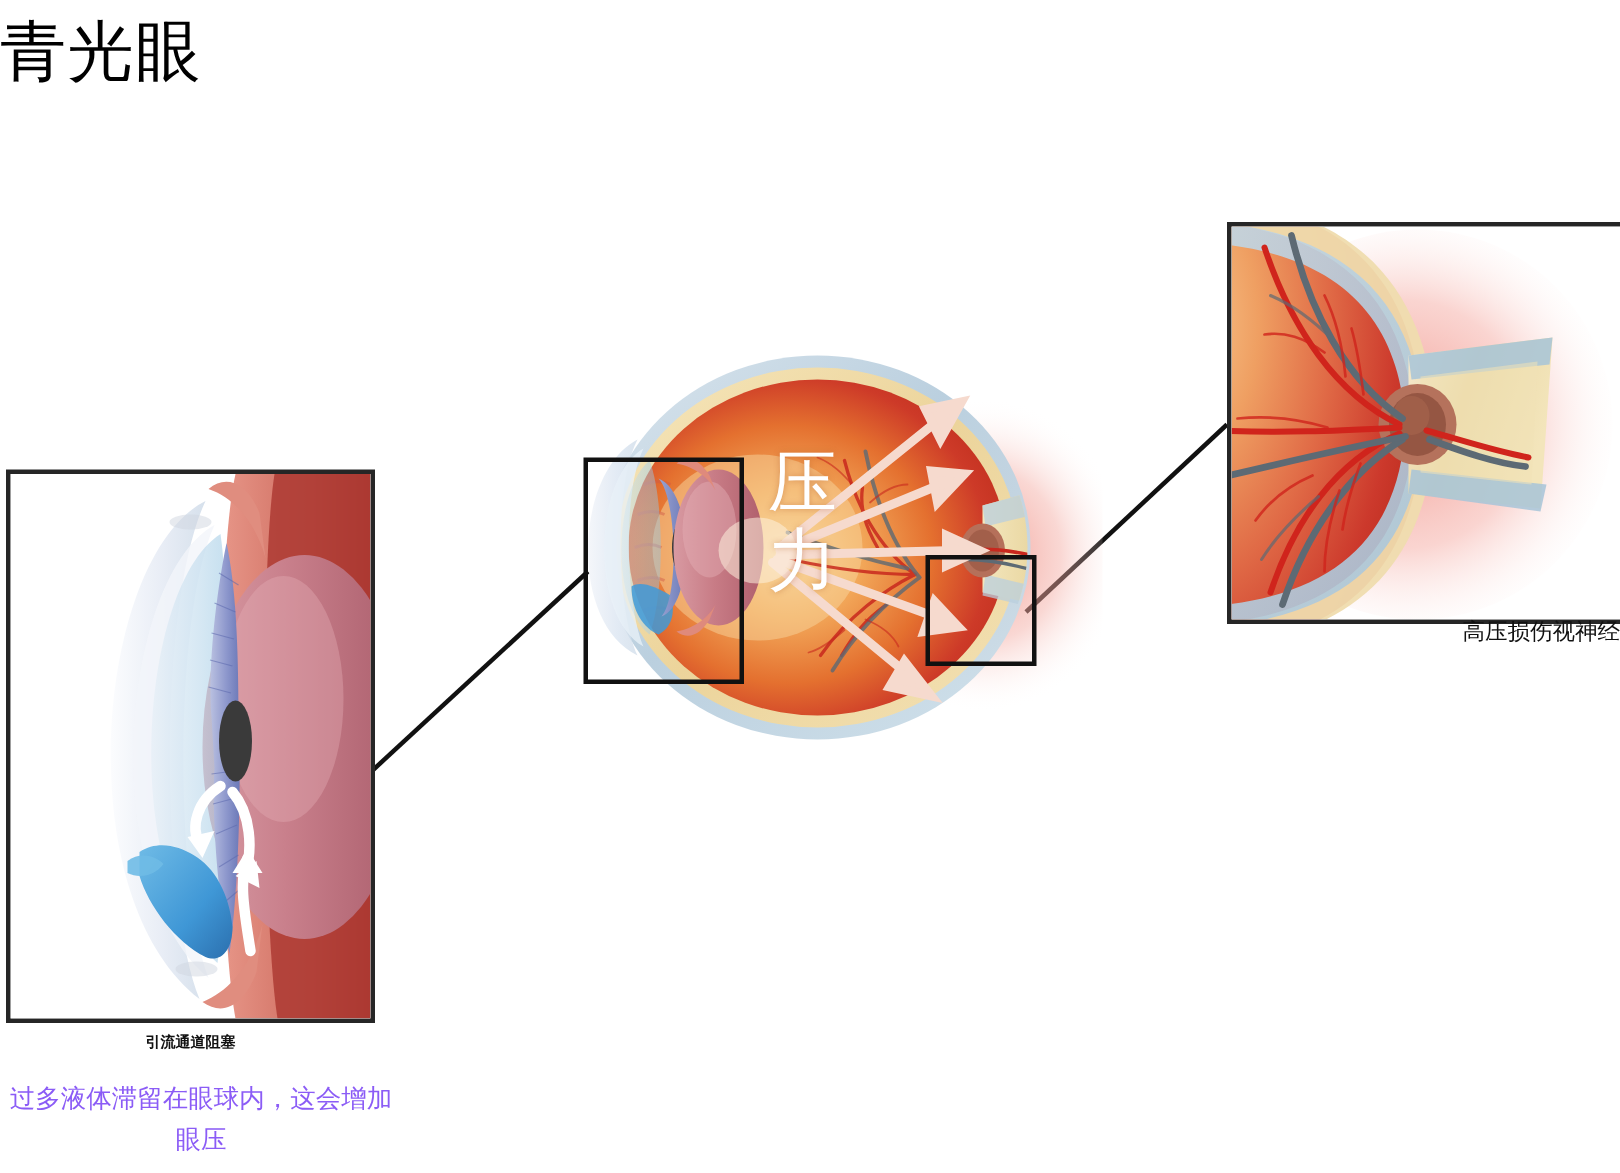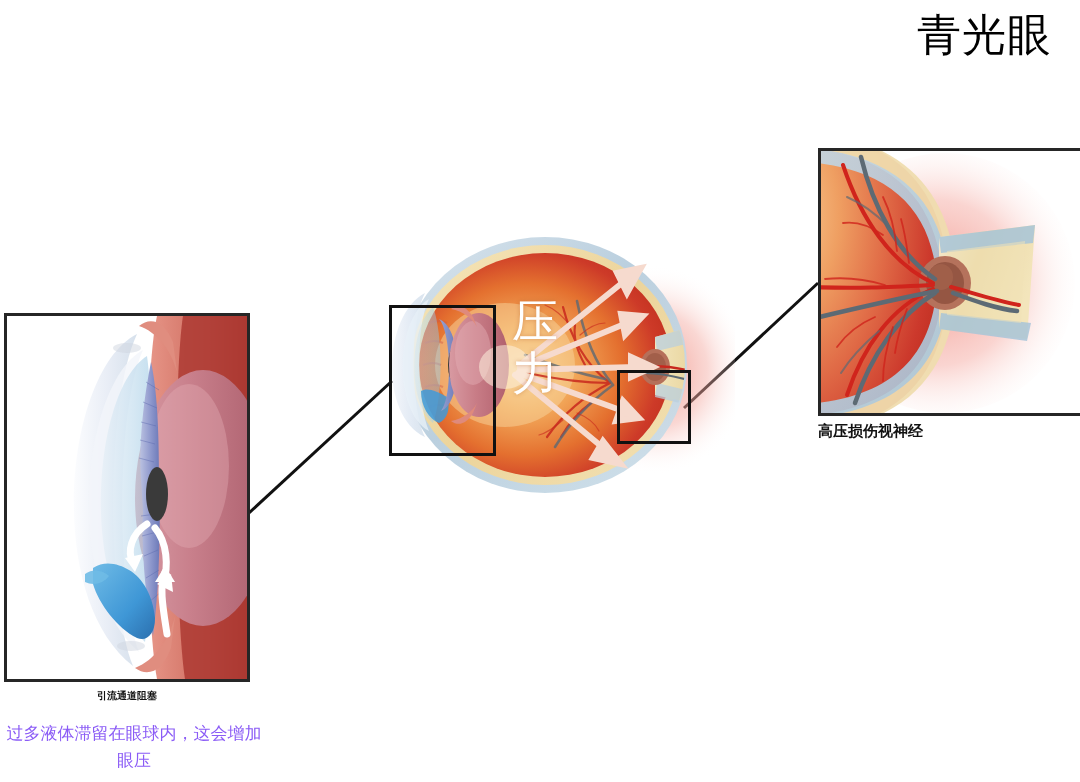--- a/index.html
+++ b/index.html
@@ -13,21 +13,21 @@
     position: relative;
     overflow: hidden;
     font-family: "DejaVu Sans", "Liberation Sans", sans-serif;
     color: #1a1a1a;
   }
   #page-title {
     position: absolute;
     top: 6px;
     left: 0;
     width: 1052px;
-    text-align: right;
+    text-align: left;
     font-size: 44px;
     line-height: 58px;
     font-weight: 400;
     color: #000000;
     letter-spacing: 1px;
   }
 
   
   .panel {
     position: absolute;
@@ -69,26 +69,26 @@
   
   #panel-right {
     left: 818px;
     top: 148px;
     width: 266px;
     height: 268px;
   }
   #panel-right-caption-title {
     position: absolute;
     left: 818px;
-    top: 420px;
+    top: 410px;
     width: 262px;
-    text-align: left;
+    text-align: right;
     font-size: 15px;
     line-height: 22px;
-    font-weight: 700;
+    font-weight: 400;
     color: #111;
   }
 
   
   #eye-stage {
     position: absolute;
     left: 355px;
     top: 215px;
     width: 380px;
     height: 300px;

